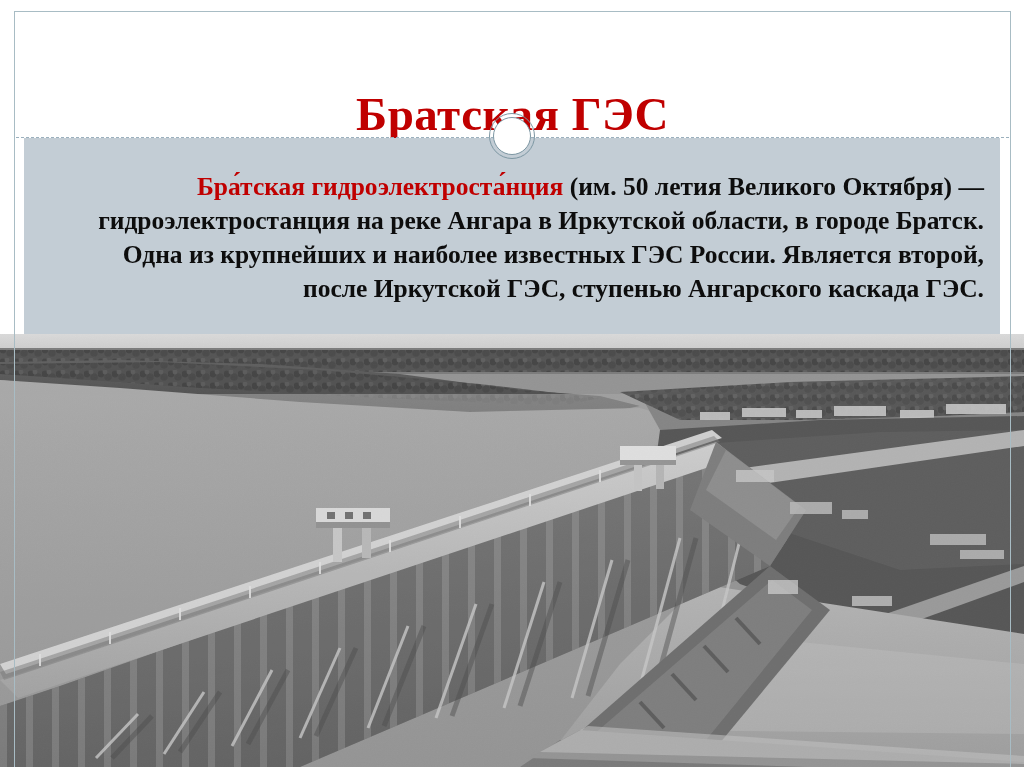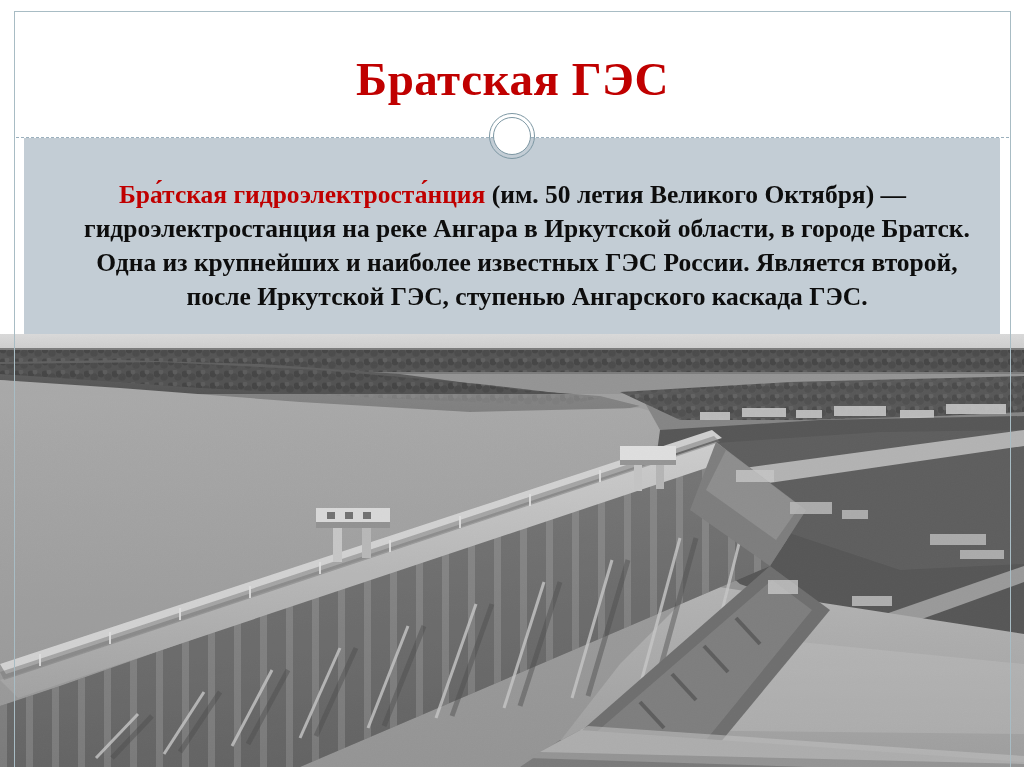--- a/index.html
+++ b/index.html
@@ -36,21 +36,21 @@
 
   
   .title-area {
     position: absolute;
     left: 15px;
     top: 12px;
     right: 14px;
     height: 126px;
     background: #ffffff;
     display: flex;
-    align-items: flex-start;
+    align-items: flex-end;
     justify-content: center;
   }
 
   .slide-title {
     margin: 0;
     padding-top: 44px;
     font-family: "Liberation Serif", "DejaVu Serif", serif;
     font-weight: bold;
     font-size: 47px;
     line-height: 1.0;
@@ -136,29 +136,29 @@
     width: 10px;
     height: 100%;
     background: #ffffff;
   }
 
   .body-text {
     position: absolute;
     left: 18px;
     right: 18px;
     top: 24px;
-    margin: 16px;
+    margin: 8px;
     padding: 0 0 0 29px;
     text-indent: -29px;
     font-family: "Liberation Serif", "DejaVu Serif", serif;
     font-weight: bold;
     font-size: 25.5px;
     line-height: 34px;
     color: #0d0d0d;
-    text-align: center;
+    text-align: right;
     z-index: 3;
   }
   .body-text .lead {
     color: #c00000;
   }
 
   
   .photo {
     position: absolute;
     left: 0;

